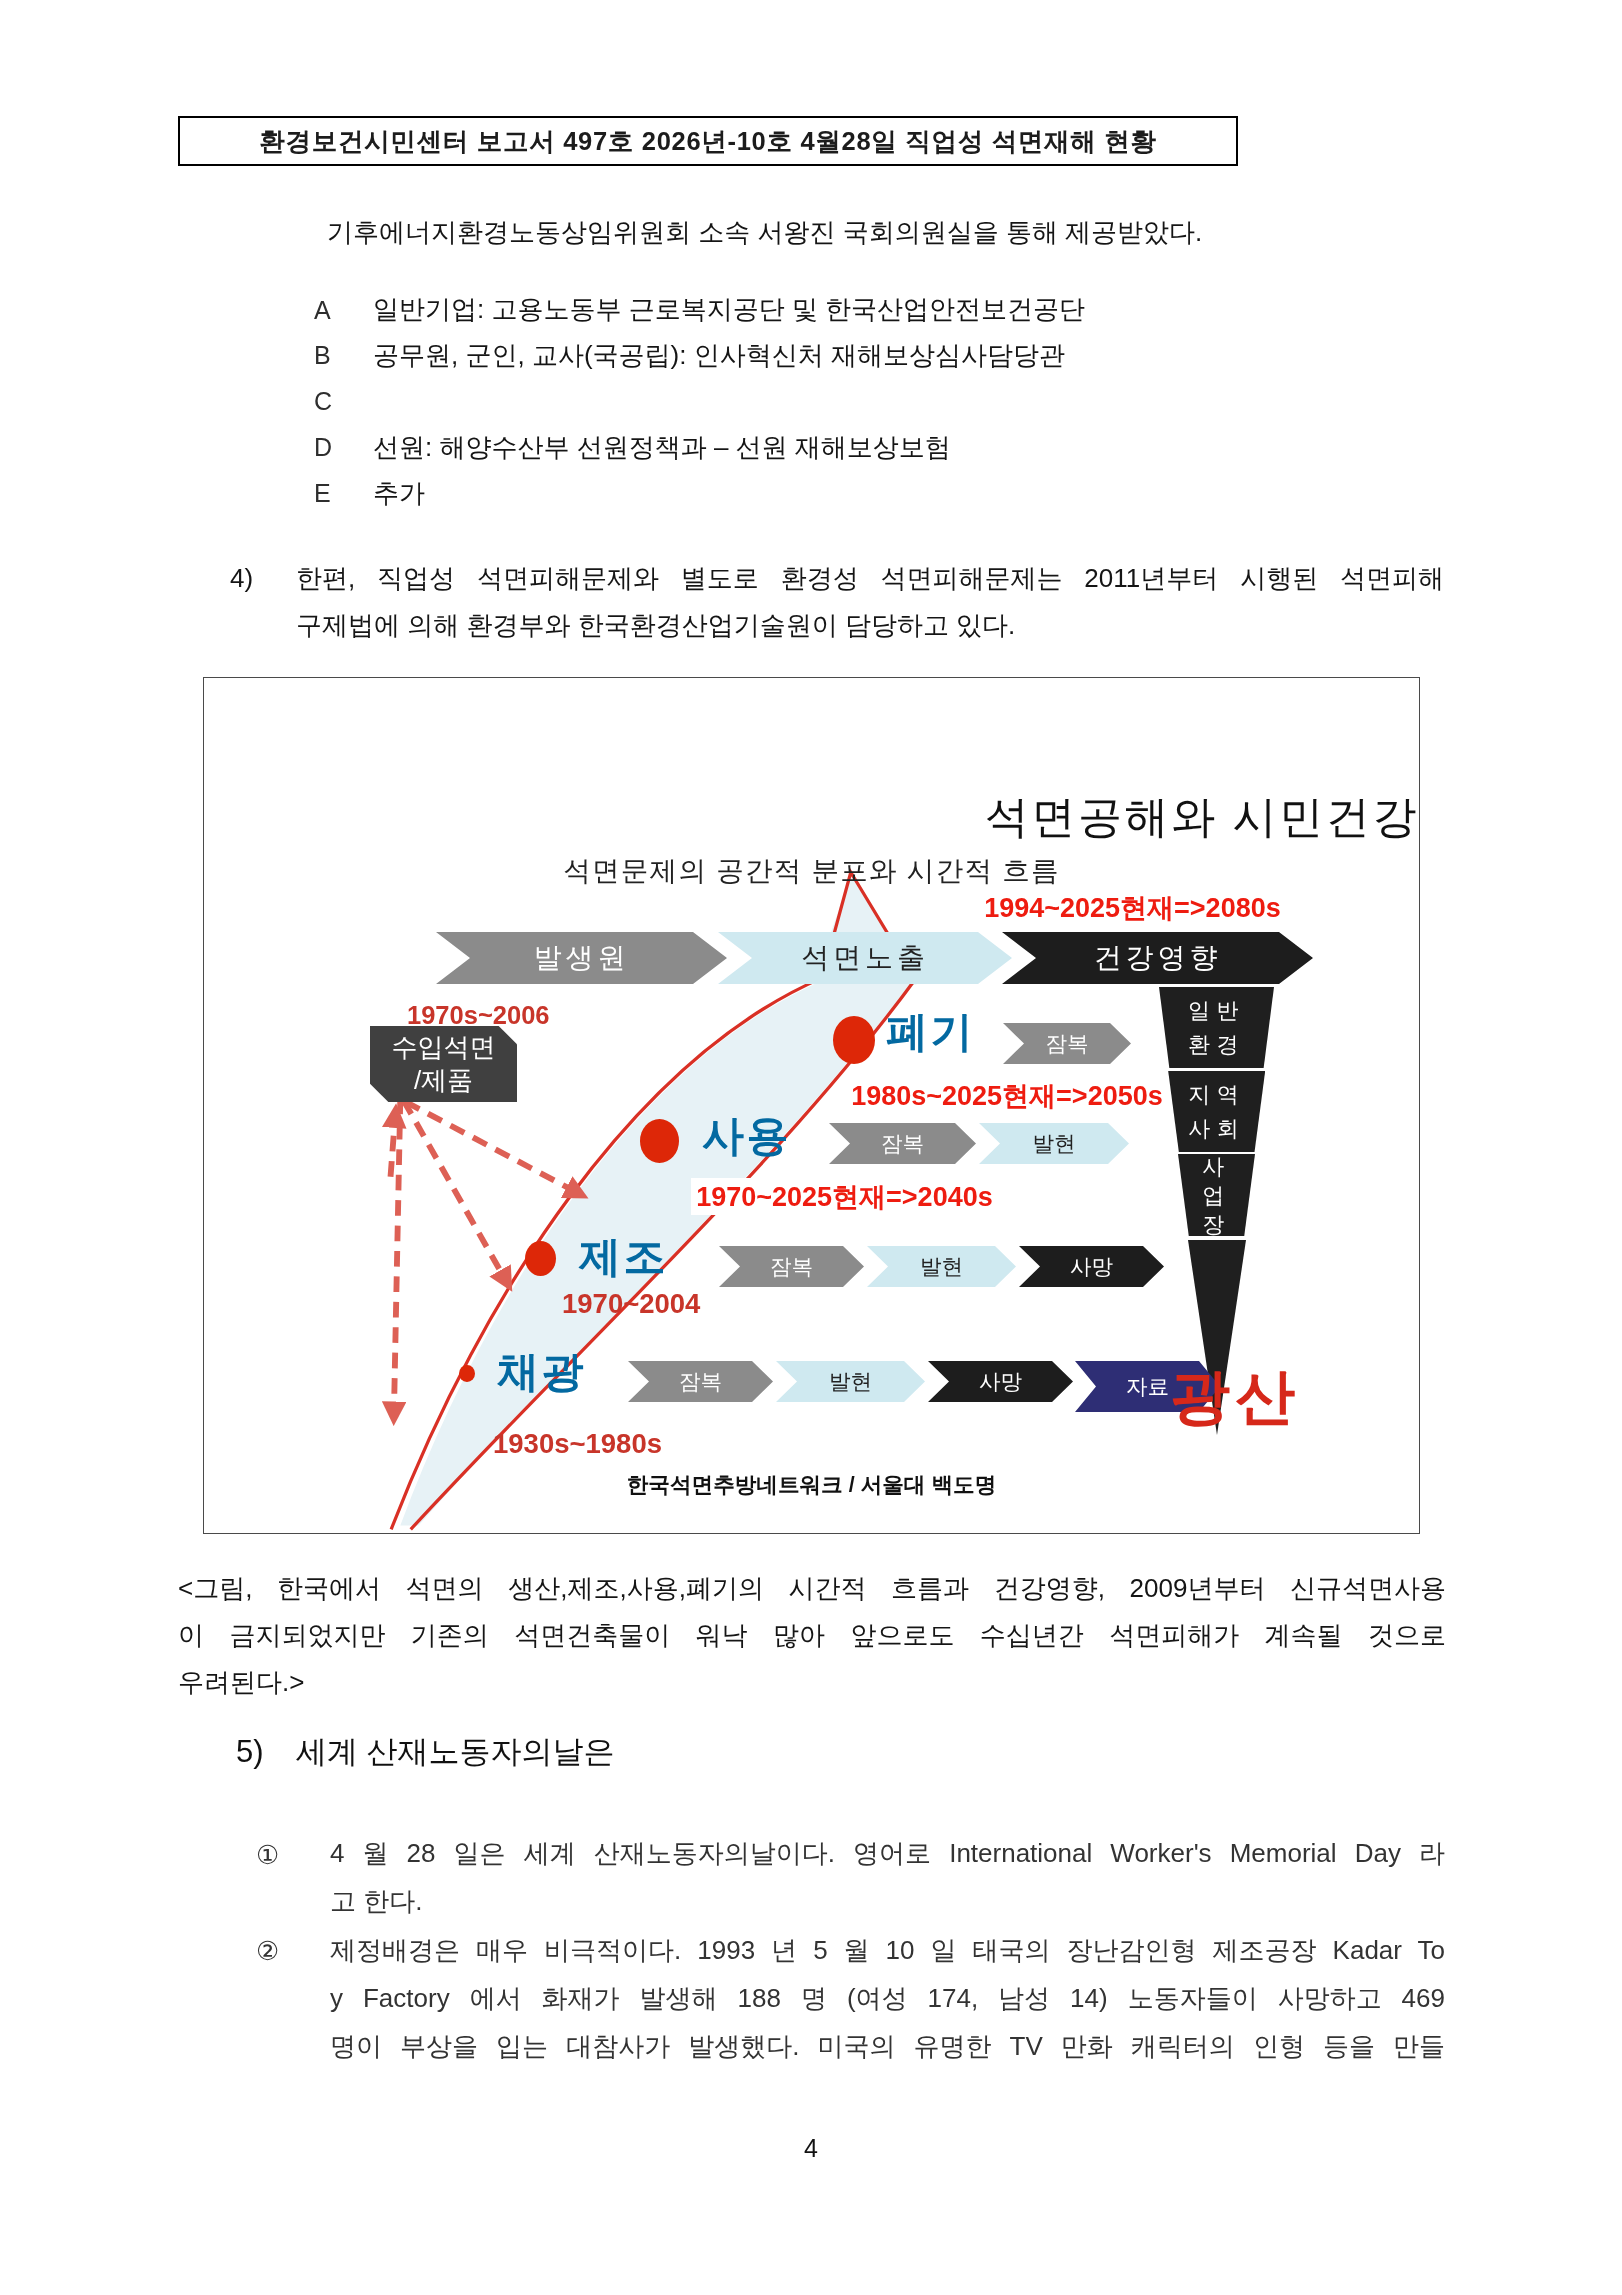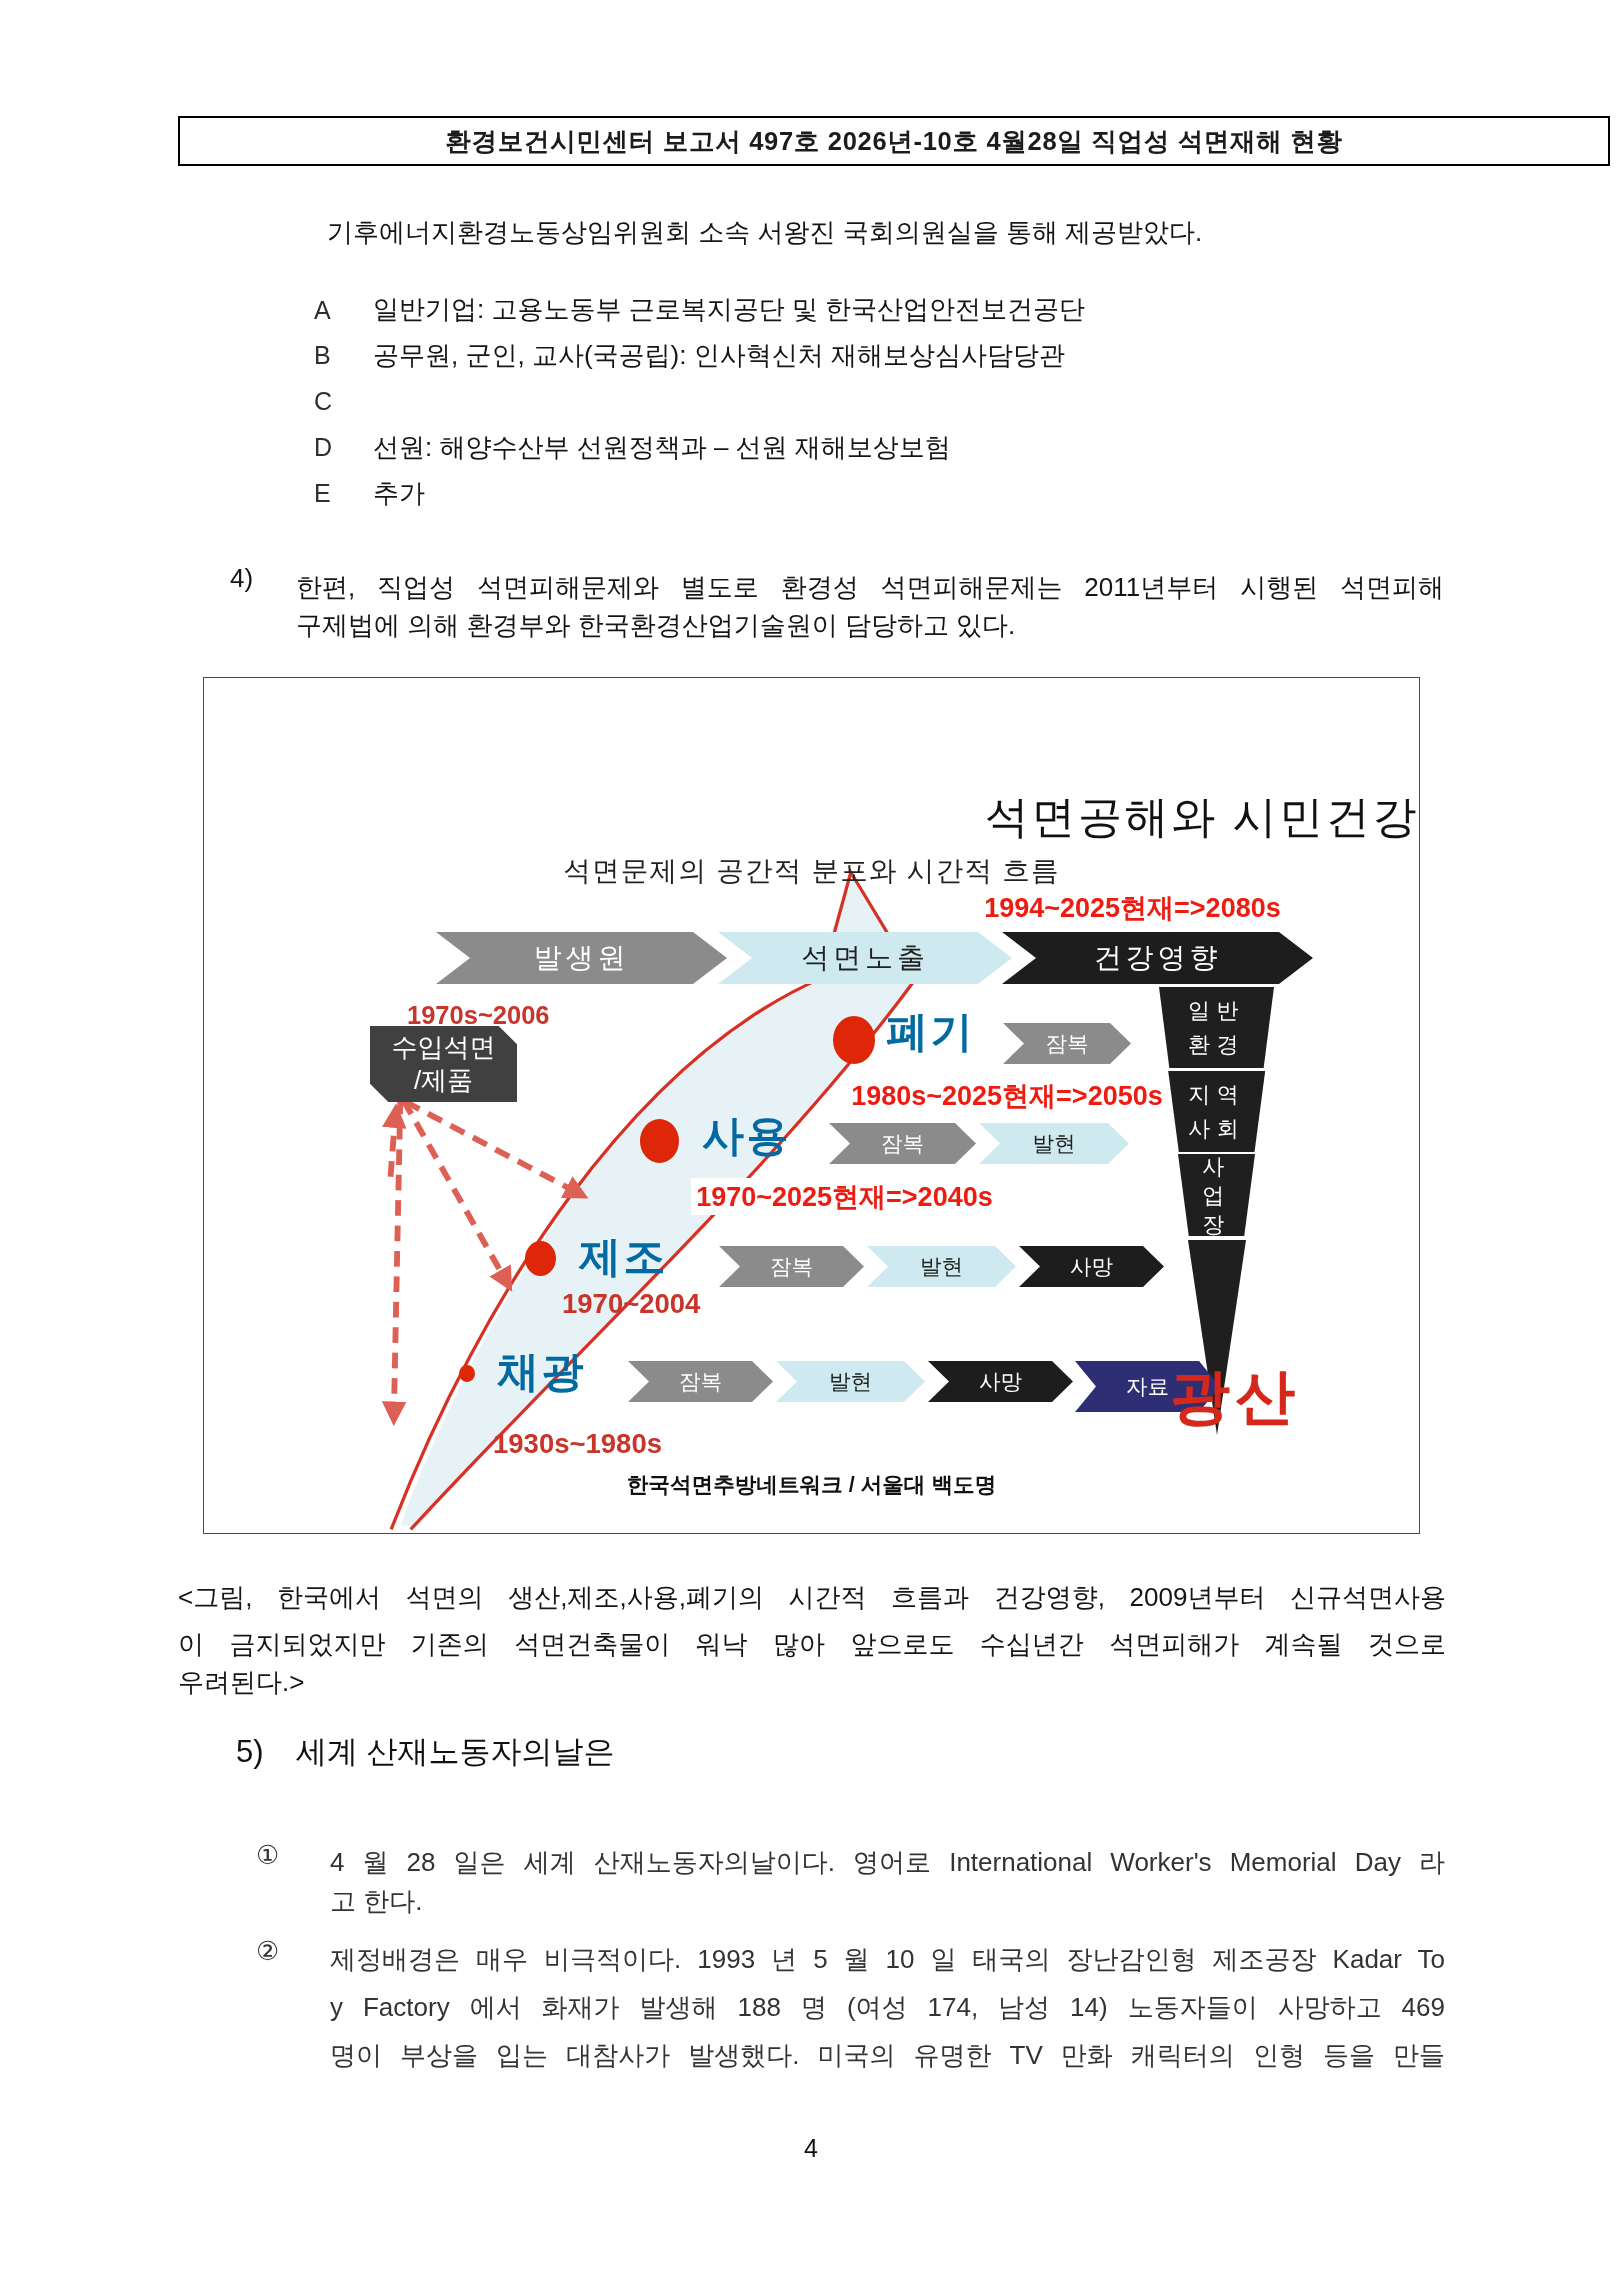--- a/index.html
+++ b/index.html
@@ -3,24 +3,24 @@
 <meta charset="utf-8">
 <style>
   * { margin:0; padding:0; box-sizing:border-box; }
   html,body { background:#888; }
   .page {
     position:relative; width:1622px; height:2295px; background:#ffffff;
     font-family:"Liberation Sans","DejaVu Sans",sans-serif; color:#1c1c1c;
     margin:0 auto; overflow:hidden;
   }
   .abs { position:absolute; }
-  .just { text-align:justify; text-align-last:justify;margin-top:9px; }
+  .just { text-align:justify; text-align-last:justify; }
 
   
-  .header-box { left:178px; top:116px; width:1432px; height:50px; border:2.6px solid #000;
+  .header-box { left:178px; top:116px; width:1060px; height:50px; border:2.6px solid #000;
     display:flex; align-items:center; justify-content:center; font-size:25.5px; font-weight:600; letter-spacing:0.7px; }
 
   
   .body-line { font-size:26px; line-height:31px; color:#151515; }
   .list-label { font-size:25px; color:#2e2e2e; }
 
   
   .figure { left:203px; top:677px; width:1217px; height:857px; border:1.3px solid #4a4a4a; background:#fff; }
   .fig-title { left:0; top:110px; width:100%; text-align:right; font-size:44px; font-weight:500; letter-spacing:2.6px; color:#111; }
   .fig-subtitle { left:0; top:175px; width:100%; text-align:center; font-size:27.5px; font-weight:500; color:#222; letter-spacing:1.3px; }

